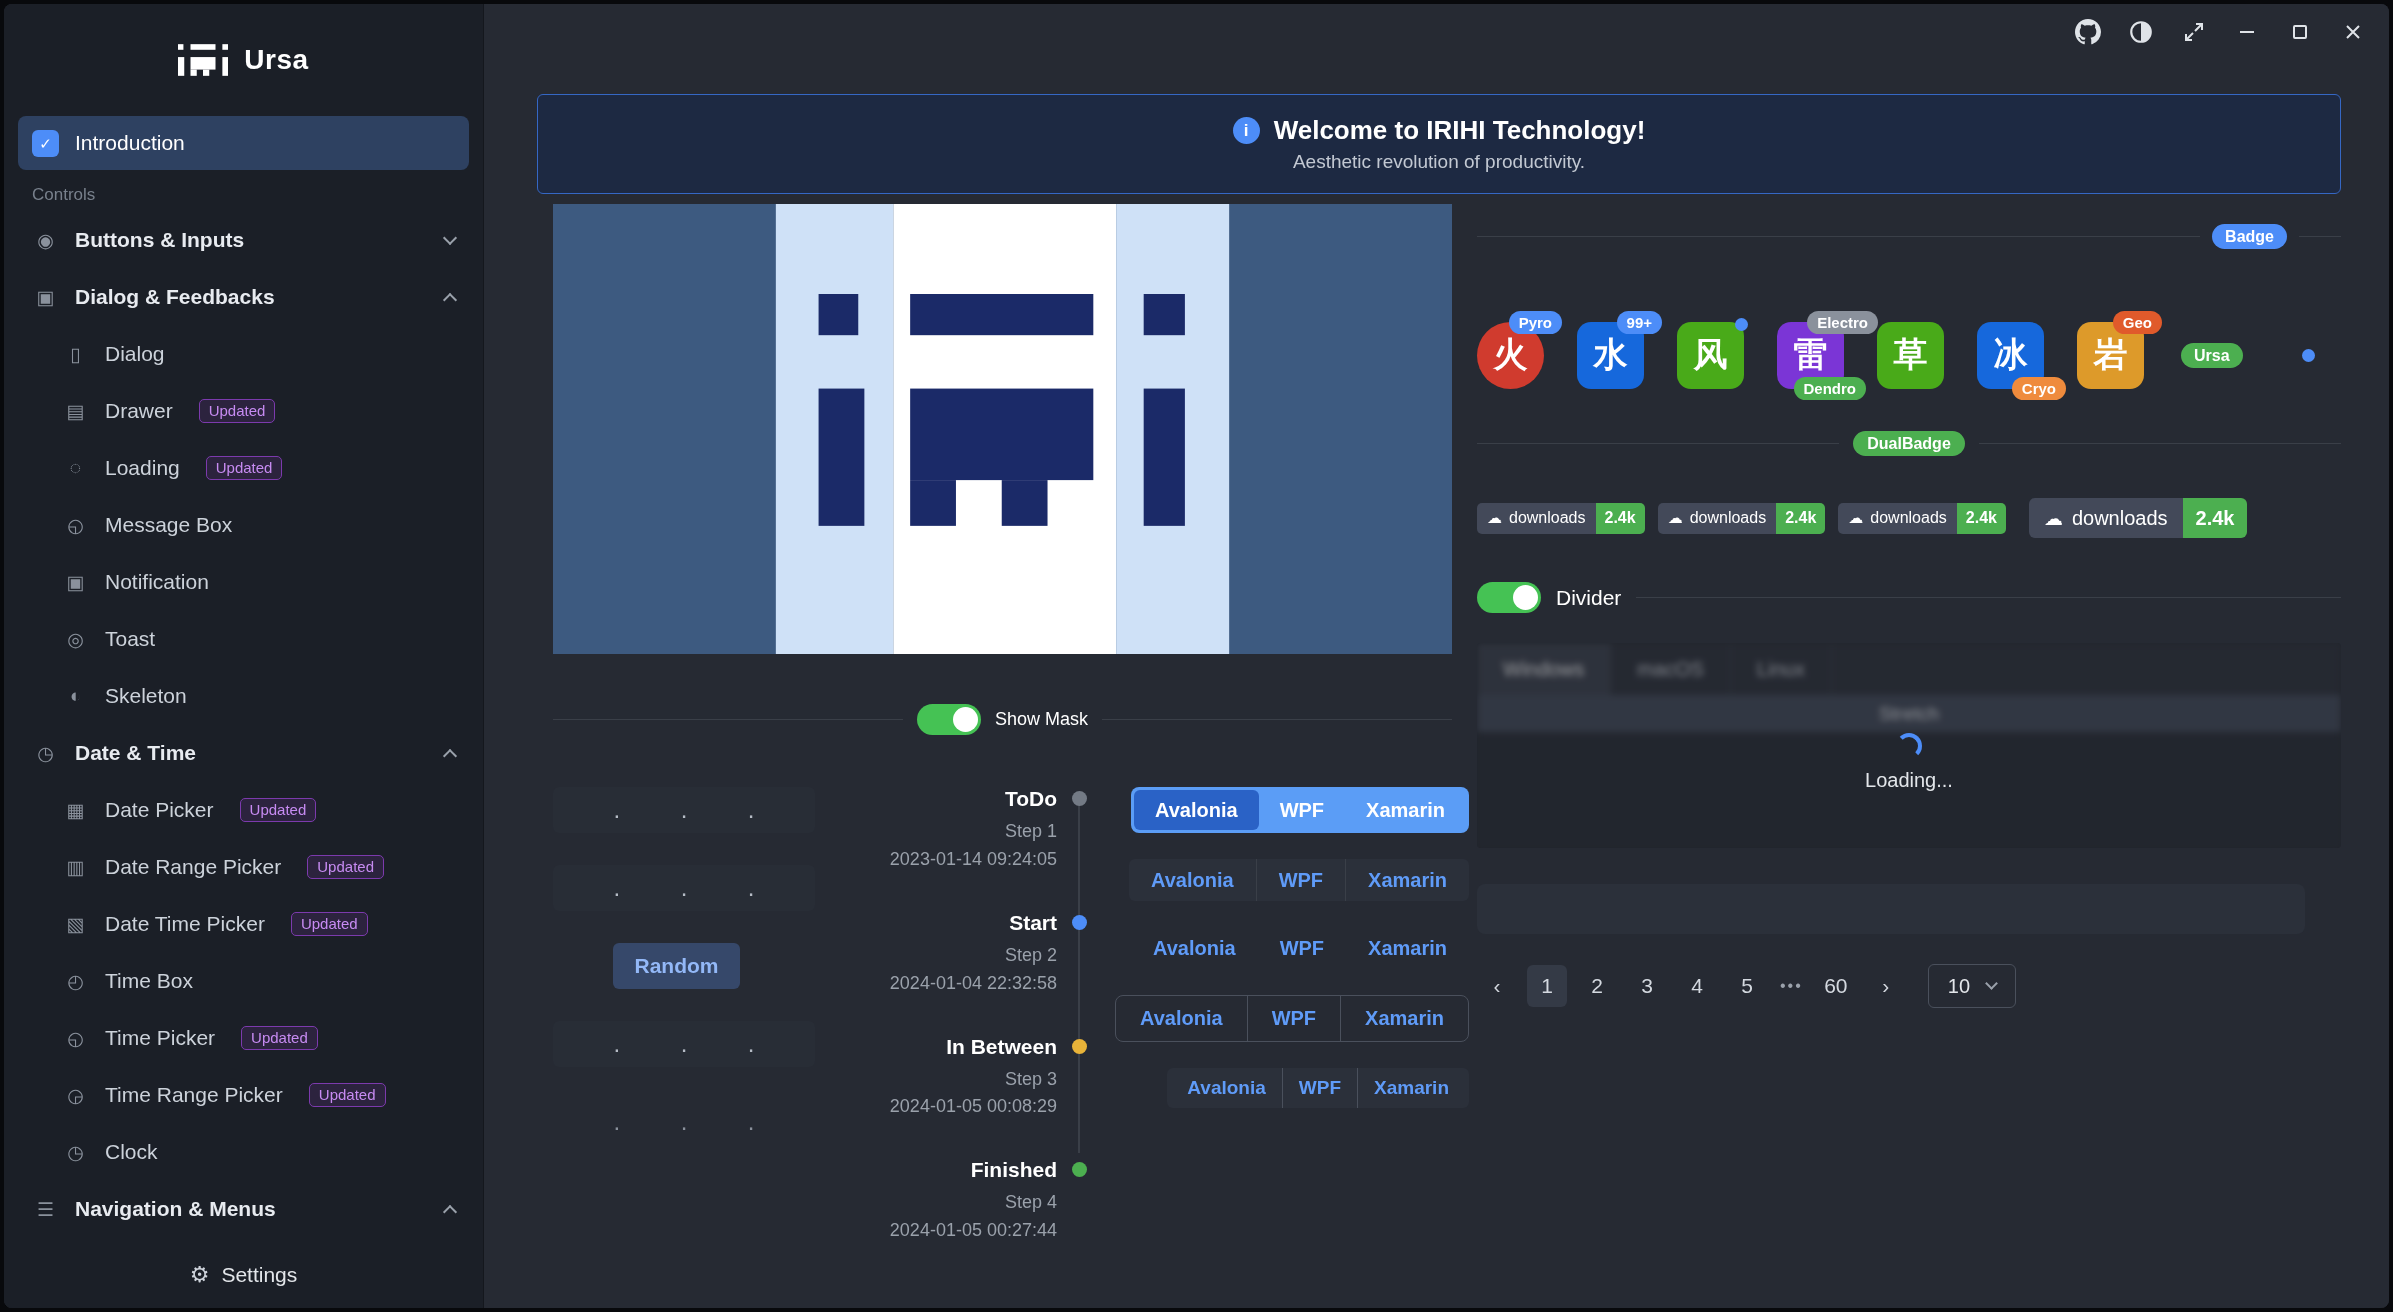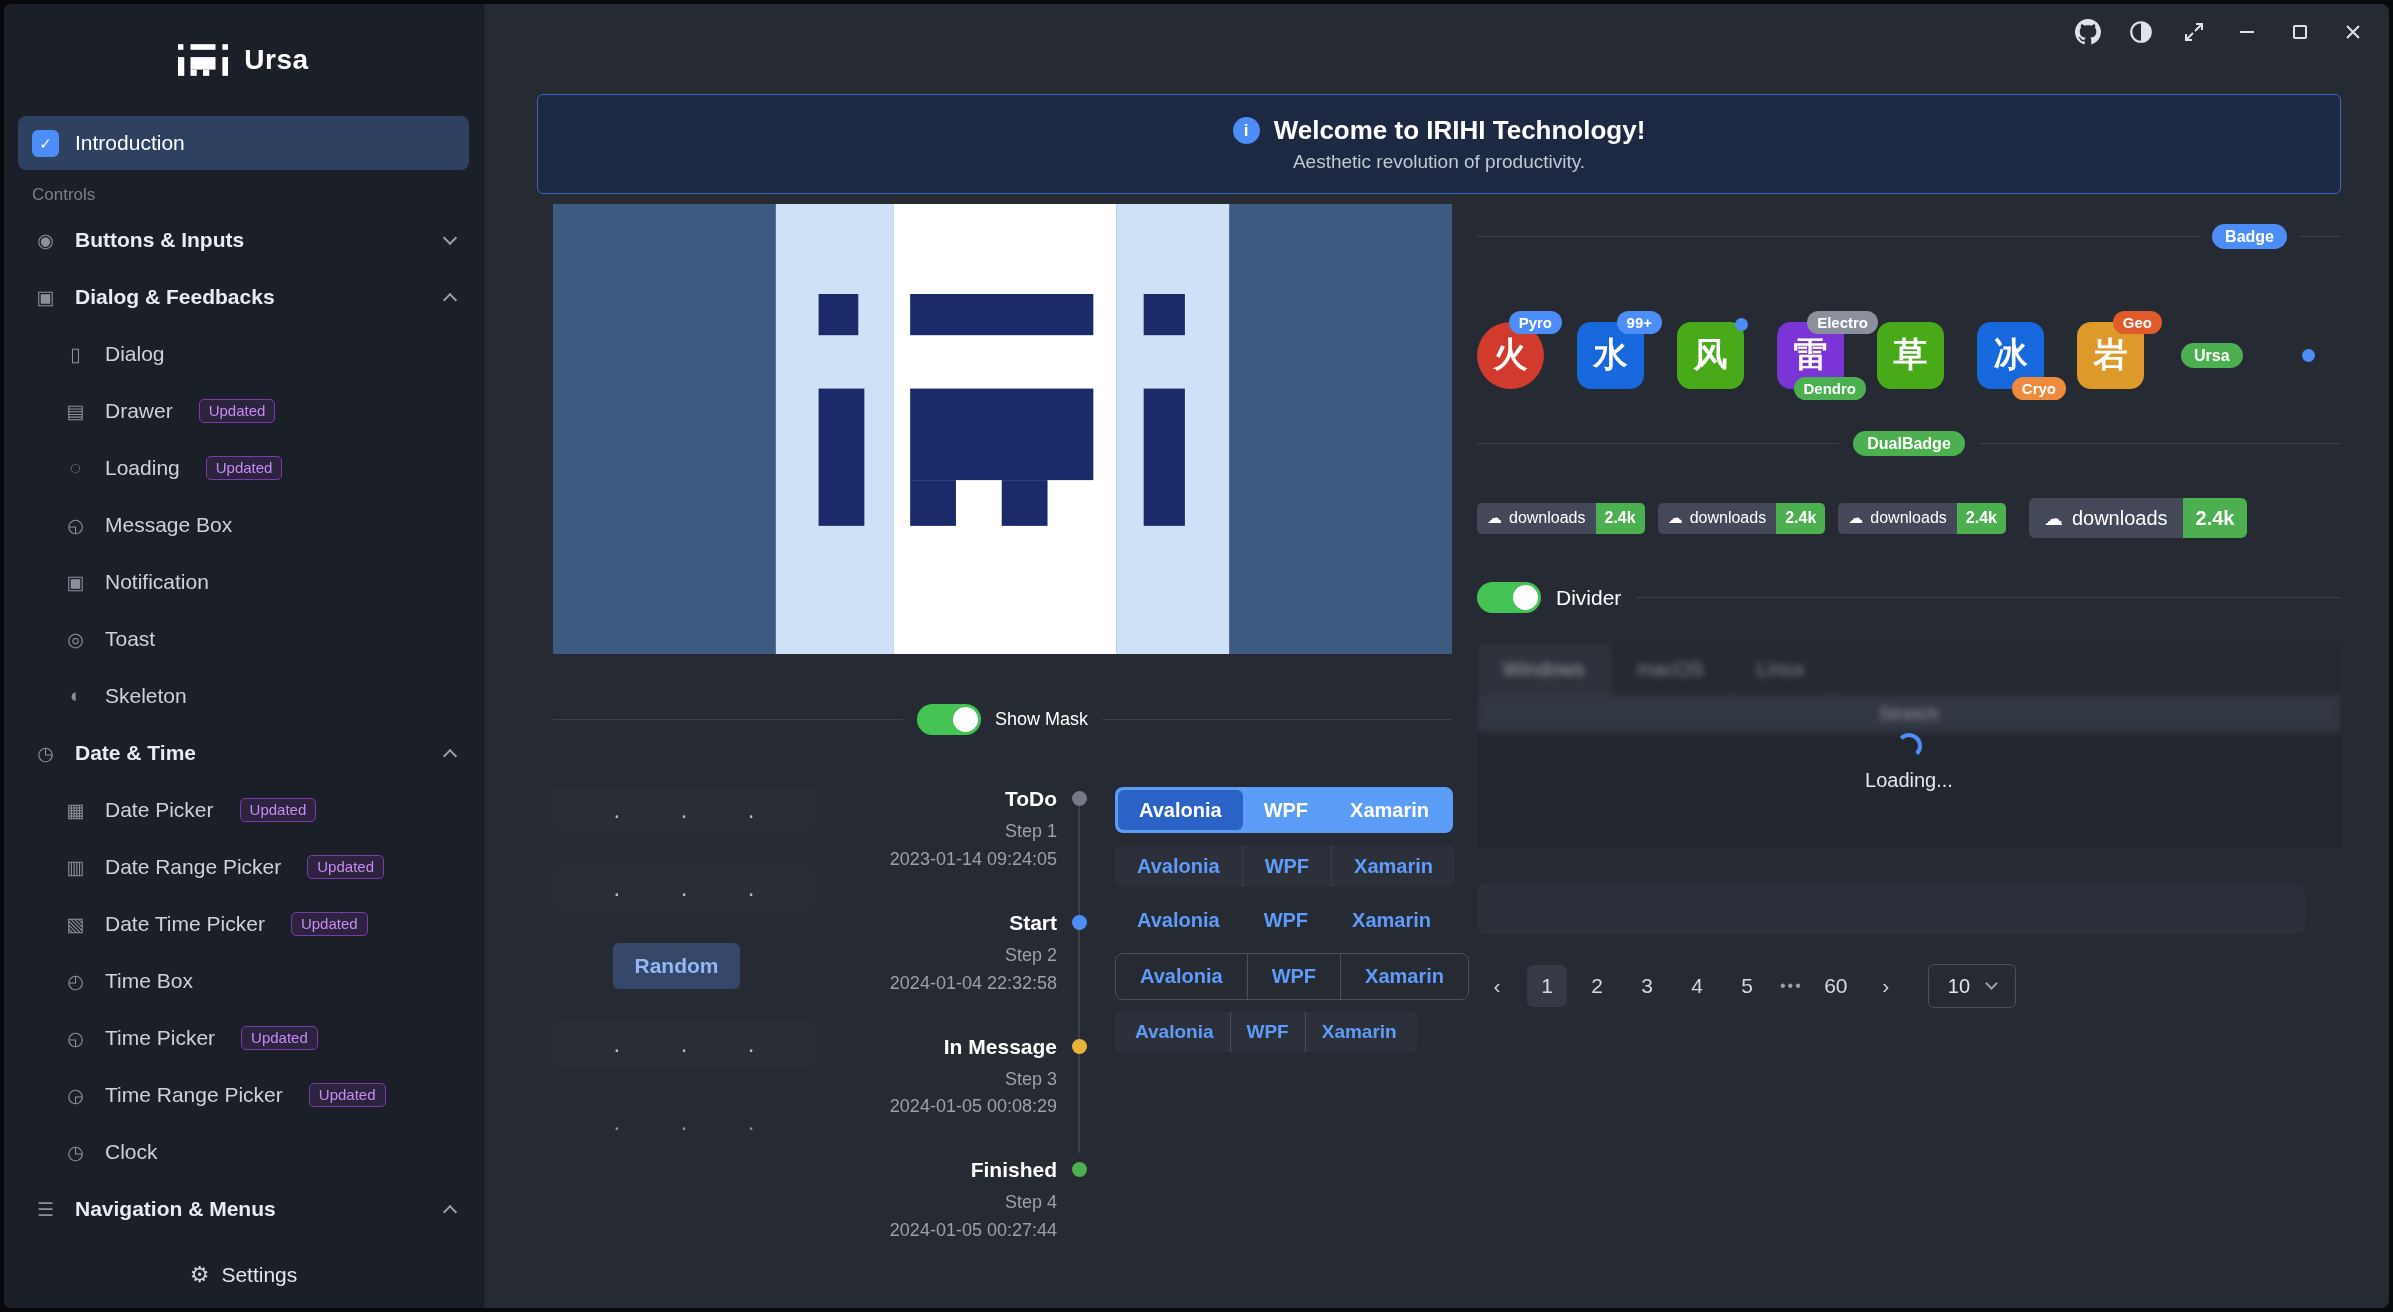--- a/index.html
+++ b/index.html
@@ -55,21 +55,21 @@
   .random-btn { width:127px; height:46px; margin-left:60px; background:#36486a; color:#93b8f7; font-weight:bold; font-size:21px; border:none; border-radius:6px; font-family:"Liberation Sans", sans-serif; cursor:default; }
 
   .timeline { width:286px; display:flex; flex-direction:column; gap:37px; position:relative; flex-shrink:0; }
   .timeline::before { content:""; position:absolute; right:21px; top:16px; bottom:92px; width:2px; background:#3a3f48; }
   .tl-step { display:grid; grid-template-columns:1fr 44px; }
   .tl-texts { text-align:right; }
   .tl-title { font-size:21px; font-weight:bold; color:#ffffff; margin-bottom:7px; }
   .tl-sub { font-size:18px; color:#9aa1ab; line-height:1.55; }
   .tl-dot { position:relative; grid-column:2; width:15px; height:15px; border-radius:50%; justify-self:center; margin-top:4px; }
 
-  .platforms-col { margin-left:14px; display:flex; flex-direction:column; gap:12px; align-items:flex-start; }
+  .platforms-col { margin-left:14px; display:flex; flex-direction:column; gap:26px; align-items:flex-end; }
   .opt { cursor:default; white-space:nowrap; }
   .seg { display:flex; background:#5b9df6; border-radius:8px; padding:3px; }
   .seg .opt { padding:0 21px; height:40px; line-height:40px; font-size:20px; font-weight:bold; color:#ffffff; border-radius:6px; }
   .seg .opt.sel { background:#2a62c6; }
   .grp-dark { display:flex; background:#2b303a; border-radius:6px; overflow:hidden; }
   .grp-dark .opt { padding:0 22px; height:42px; line-height:42px; color:#5f9bf8; font-weight:bold; font-size:20px; border-left:1px solid #3a3f48; }
   .grp-dark .opt:first-child { border-left:none; }
   .grp-plain { display:flex; }
   .grp-plain .opt { padding:0 22px; height:42px; line-height:42px; color:#5f9bf8; font-weight:bold; font-size:20px; }
   .grp-outline { display:flex; border:1px solid #4a505c; border-radius:8px; overflow:hidden; }
@@ -376,21 +376,21 @@
             <div class="tl-step">
               <div class="tl-texts">
                 <div class="tl-title">Start</div>
                 <div class="tl-sub">Step 2</div>
                 <div class="tl-sub">2024-01-04 22:32:58</div>
               </div>
               <div class="tl-dot" style="background: rgb(77, 141, 248);"></div>
             </div>
             <div class="tl-step">
               <div class="tl-texts">
-                <div class="tl-title">In Message</div>
+                <div class="tl-title">In Between</div>
                 <div class="tl-sub">Step 3</div>
                 <div class="tl-sub">2024-01-05 00:08:29</div>
               </div>
               <div class="tl-dot" style="background: rgb(232, 179, 57);"></div>
             </div>
             <div class="tl-step">
               <div class="tl-texts">
                 <div class="tl-title">Finished</div>
                 <div class="tl-sub">Step 4</div>
                 <div class="tl-sub">2024-01-05 00:27:44</div>

